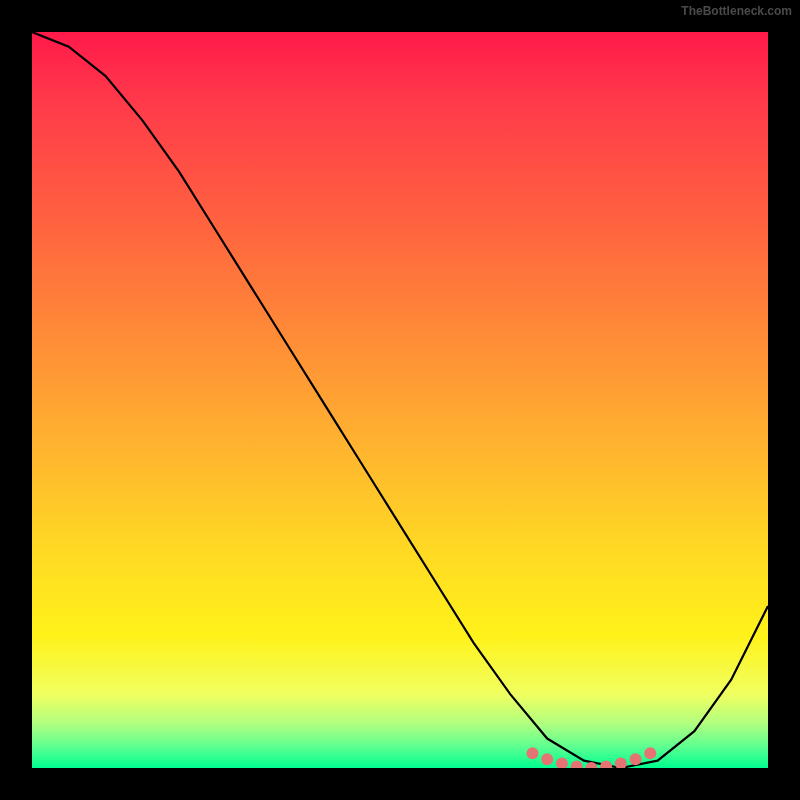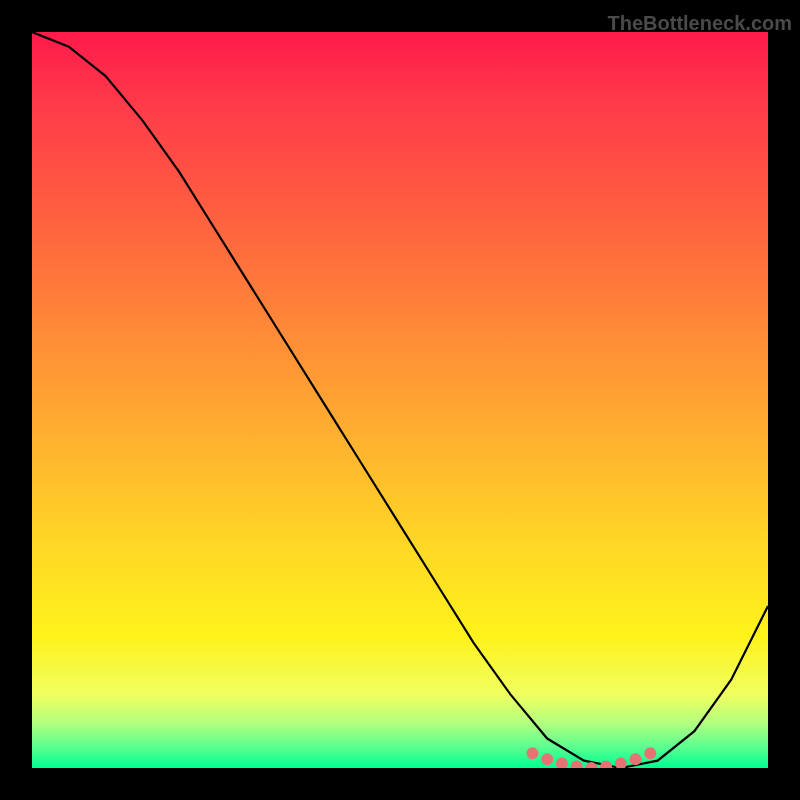--- a/index.html
+++ b/index.html
@@ -6,24 +6,24 @@
     margin: 0;
     padding: 0;
     width: 800px;
     height: 800px;
     background: #000;
     position: relative;
     font-family: Arial, sans-serif;
   }
   .watermark {
     position: absolute;
-    top: 12px;
+    top: 4px;
     right: 8px;
     color: #4a4a4a;
-    font-size: 20px;
+    font-size: 12px;
     font-weight: bold;
     z-index: 10;
   }
   .plot-area {
     position: absolute;
     left: 32px;
     top: 32px;
     width: 736px;
     height: 736px;
     overflow: hidden;

